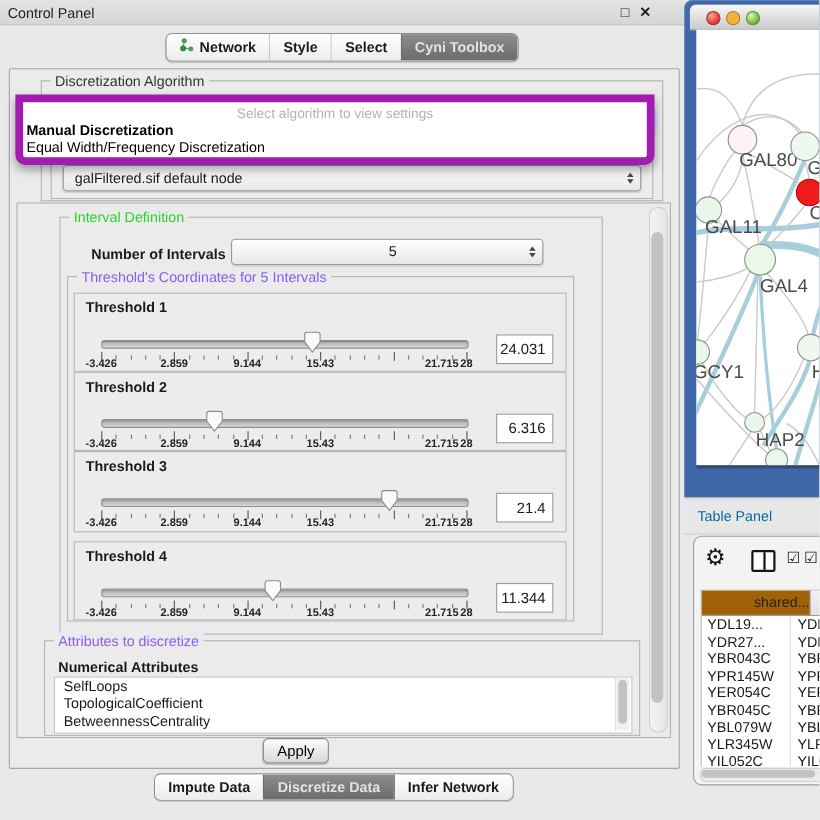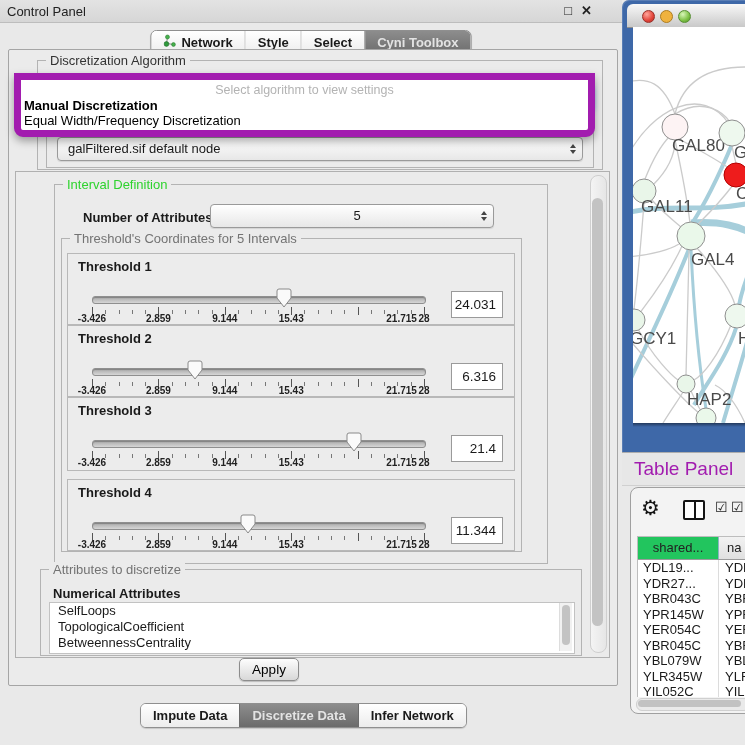--- a/index.html
+++ b/index.html
@@ -18,27 +18,27 @@
        background:#fff;box-shadow:0 1px 1px rgba(0,0,0,.15);height:24px;text-align:center;}
   .seg .seg-item{display:flex;align-items:center;gap:5px;padding:0 12px;font-size:13px;font-weight:700;
        background:linear-gradient(#ffffff,#ececec);border-left:1px solid #c9c9c9;line-height:24px;white-space:nowrap;}
   .seg .seg-item:first-child{border-left:none;}
   .seg .seg-item.sel{background:linear-gradient(#8d8d8d,#6b6b6b);color:#e3e3e3;border-left-color:#6b6b6b;}
   .seg .seg-item.sel + .seg-item{border-left-color:#6b6b6b;}
   .top-seg{left:50%;transform:translateX(-50%);top:30px;}
   .bottom-seg{left:140px;top:703px;height:23px;}
   .bottom-seg .seg-item{line-height:23px;}
   
-  .cp-body{position:absolute;left:8px;top:49px;width:608px;height:635px;background:#ebebeb;
+  .cp-body{position:absolute;left:8px;top:62px;width:608px;height:635px;background:#ebebeb;
            border:1px solid #a5a5a5;border-radius:2px;}
   .group{position:absolute;border:1px solid #b3b3b3;}
   .gtitle{position:absolute;top:-8px;left:8px;background:#ebebeb;padding:0 4px;font-size:13px;white-space:nowrap;}
   .gtitle.dark{color:#333;}
   .gtitle.green{color:#2ed32e;}
-  .gtitle.blue{color:#737373;}
+  .gtitle.blue{color:#8b5cf6;}
   
   .combo{position:absolute;height:22px;border:1px solid #9a9a9a;border-radius:4px;
          background:linear-gradient(#ffffff,#e7e7e7);font-size:13px;line-height:22px;padding-left:10px;
          box-shadow:0 1px 1px rgba(0,0,0,.1);white-space:nowrap;overflow:hidden;}
   .combo.focus{border-color:#6aa2e0;box-shadow:0 0 5px 2px rgba(90,150,235,.8);}
   .stepper{position:absolute;right:6px;top:50%;transform:translateY(-50%);display:flex;flex-direction:column;gap:2px;}
   .stepper i{display:block;width:0;height:0;border-left:3.5px solid transparent;border-right:3.5px solid transparent;}
   .stepper i.up{border-bottom:4.5px solid #444;}
   .stepper i.down{border-top:4.5px solid #444;}
   .algo-group{left:28px;top:10px;width:564px;height:108px;}
@@ -93,33 +93,33 @@
             background:linear-gradient(#f8f8f8,#c9c9c9);border-bottom:1px solid #8e8e8e;}
   .tl{position:absolute;top:6px;width:11px;height:11px;border-radius:50%;}
   .tl.red{left:15px;background:radial-gradient(circle at 35% 30%,#ffa69c,#e2443a 60%,#ab2d24);border:.5px solid #992f28;}
   .tl.yellow{left:33px;background:radial-gradient(circle at 35% 30%,#ffeab0,#efb23e 60%,#c08428;);border:.5px solid #ad7d22;background-color:#efb23e;}
   .tl.green{left:51px;background:radial-gradient(circle at 35% 30%,#d8f6b8,#7cc044 60%,#4f8f2b);border:.5px solid #578f33;}
   .netcanvas{position:absolute;left:11px;top:27px;width:112px;height:396px;background:#fff;}
   .netshadow{position:absolute;left:11px;top:423px;width:112px;height:4px;background:linear-gradient(rgba(0,0,0,.45),rgba(0,0,0,0));}
   svg{font-family:"Liberation Sans",sans-serif;}
   .tp-bar{position:absolute;left:622px;top:452px;width:123px;height:32px;background:#e7e7e7;
           border-top:1px solid #adadad;border-bottom:1px solid #d0d0d0;display:flex;align-items:center;}
-  .tp-bar span{font-size:19px;padding-left:12px;color:#a21caf;}
+  .tp-bar span{font-size:13px;padding-left:12px;color:#0369a1;}
   .tp-box{position:absolute;left:630px;top:487px;width:130px;height:225px;background:#f3f3f3;
           border:1px solid #a0a0a0;border-radius:8px;}
   .tp-toolbar{position:absolute;left:0;top:0;width:100%;height:44px;}
   .gear{position:absolute;left:10px;top:8px;font-size:21px;color:#141414;line-height:24px;}
   .colsicon{position:absolute;left:52px;top:12px;width:18px;height:16px;border:2px solid #141414;border-radius:2px;background:#fff;}
   .colsicon i{position:absolute;left:50%;top:0;width:2px;height:100%;background:#141414;}
   .cb{position:absolute;top:11px;font-size:14px;color:#222;}
   .cb.one{left:84px;} .cb.two{left:100px;}
   .tp-table{position:absolute;left:6px;top:48px;width:150px;height:160px;background:#fff;border:1px solid #bdbdbd;border-bottom:none;}
   .thead{display:flex;height:22px;border-bottom:1px solid #9b9b9b;}
   .thead .hc{font-size:13px;line-height:22px;box-sizing:border-box;}
-  .hc1{width:81px;background:#22c55e;border-right:1px solid #8fb2c4;text-align:center;color:#222;}
+  .hc1{width:99px;background:#a16207;border-right:1px solid #8fb2c4;text-align:right;color:#222;}
   .hc2{flex:1;background:linear-gradient(#f2f2f2,#e0e0e0);padding-left:8px;color:#222;}
   .tbody{height:137px;overflow:hidden;}
   .trow{display:flex;height:15.5px;line-height:15.5px;font-size:13px;}
   .trow .c1{width:81px;padding-left:5px;box-sizing:border-box;border-right:1px solid #dcdcdc;white-space:nowrap;overflow:hidden;}
   .trow .c2{flex:1;padding-left:6px;white-space:nowrap;overflow:hidden;}
   .hscroll{position:absolute;left:5px;top:210px;width:112px;height:11px;background:#eaeaea;border:1px solid #d0d0d0;border-radius:6px;}
   .hscroll .hthumb{position:absolute;left:1px;top:1px;width:103px;height:7px;background:#c2c2c2;border-radius:4px;}
   .neticon{display:inline-block;}
 </style>
 </head>
@@ -184,21 +184,21 @@
       <div class="popup">
         <div class="hint">Select algorithm to view settings</div>
         <div class="opt bold">Manual Discretization</div>
         <div class="opt">Equal Width/Frequency Discretization</div>
       </div>
 
       <div class="scrollpanel">
 
         <div class="group green-group">
           <span class="gtitle green">Interval Definition</span>
-          <span class="nlabel">Number of Attributes</span>
+          <span class="nlabel">Number of Intervals</span>
           <div class="combo num-combo">
             <span>5</span>
             <span class="stepper">
                 <i class="up"></i>
                 <i class="down"></i>
               </span>
           </div>
 
           <div class="group blue-group">
             <span class="gtitle blue">Threshold's Coordinates for 5 Intervals</span>

